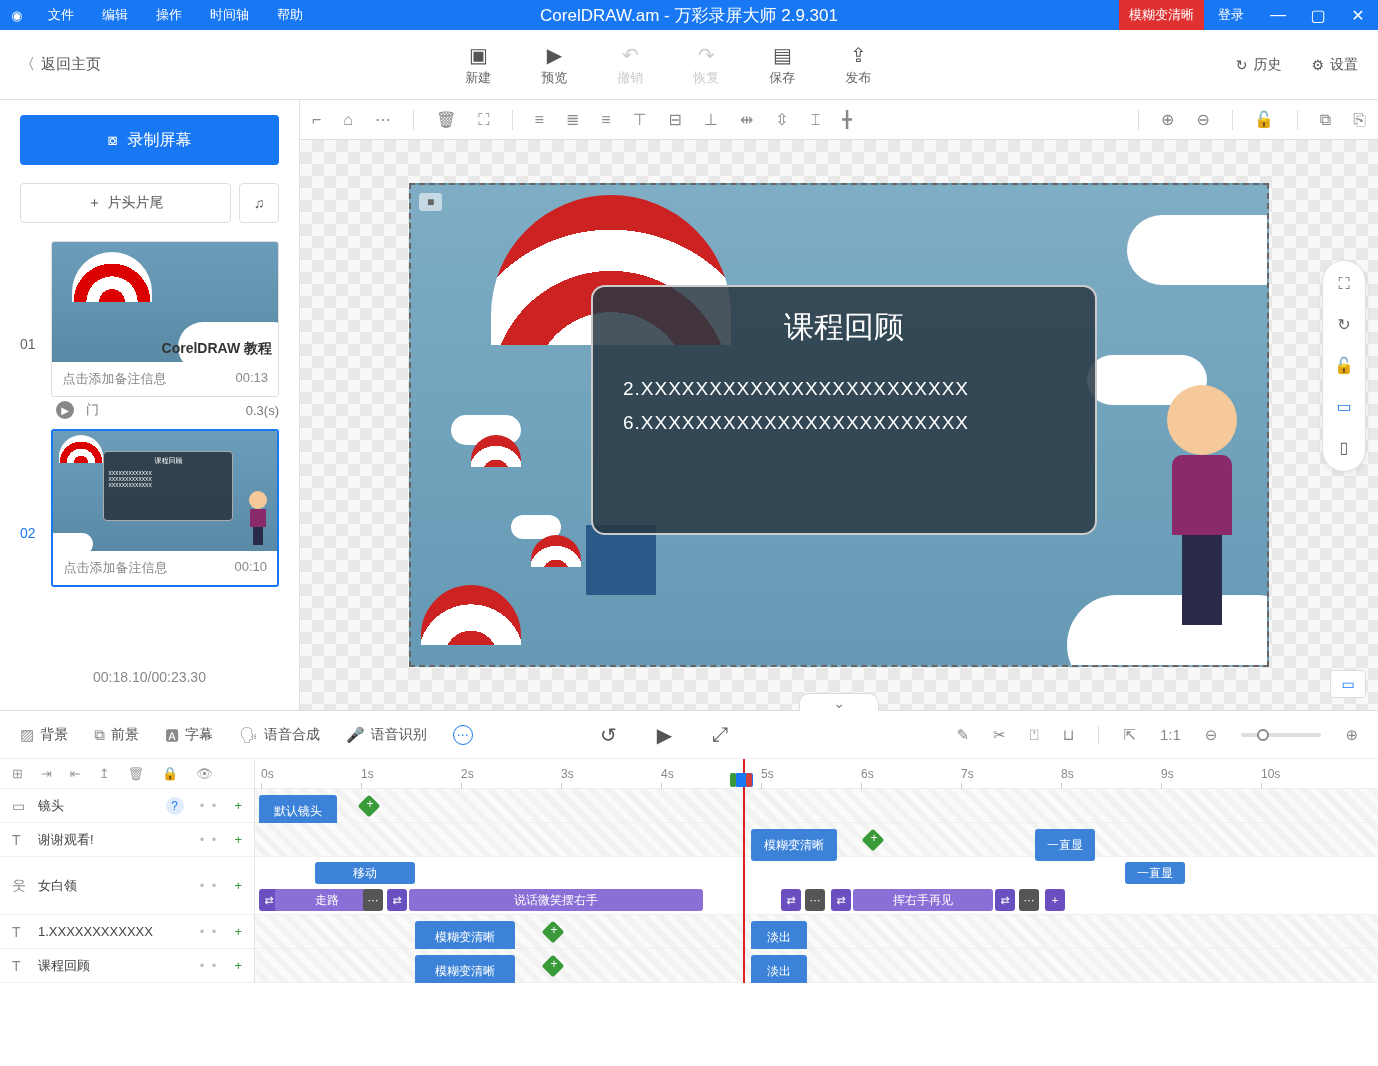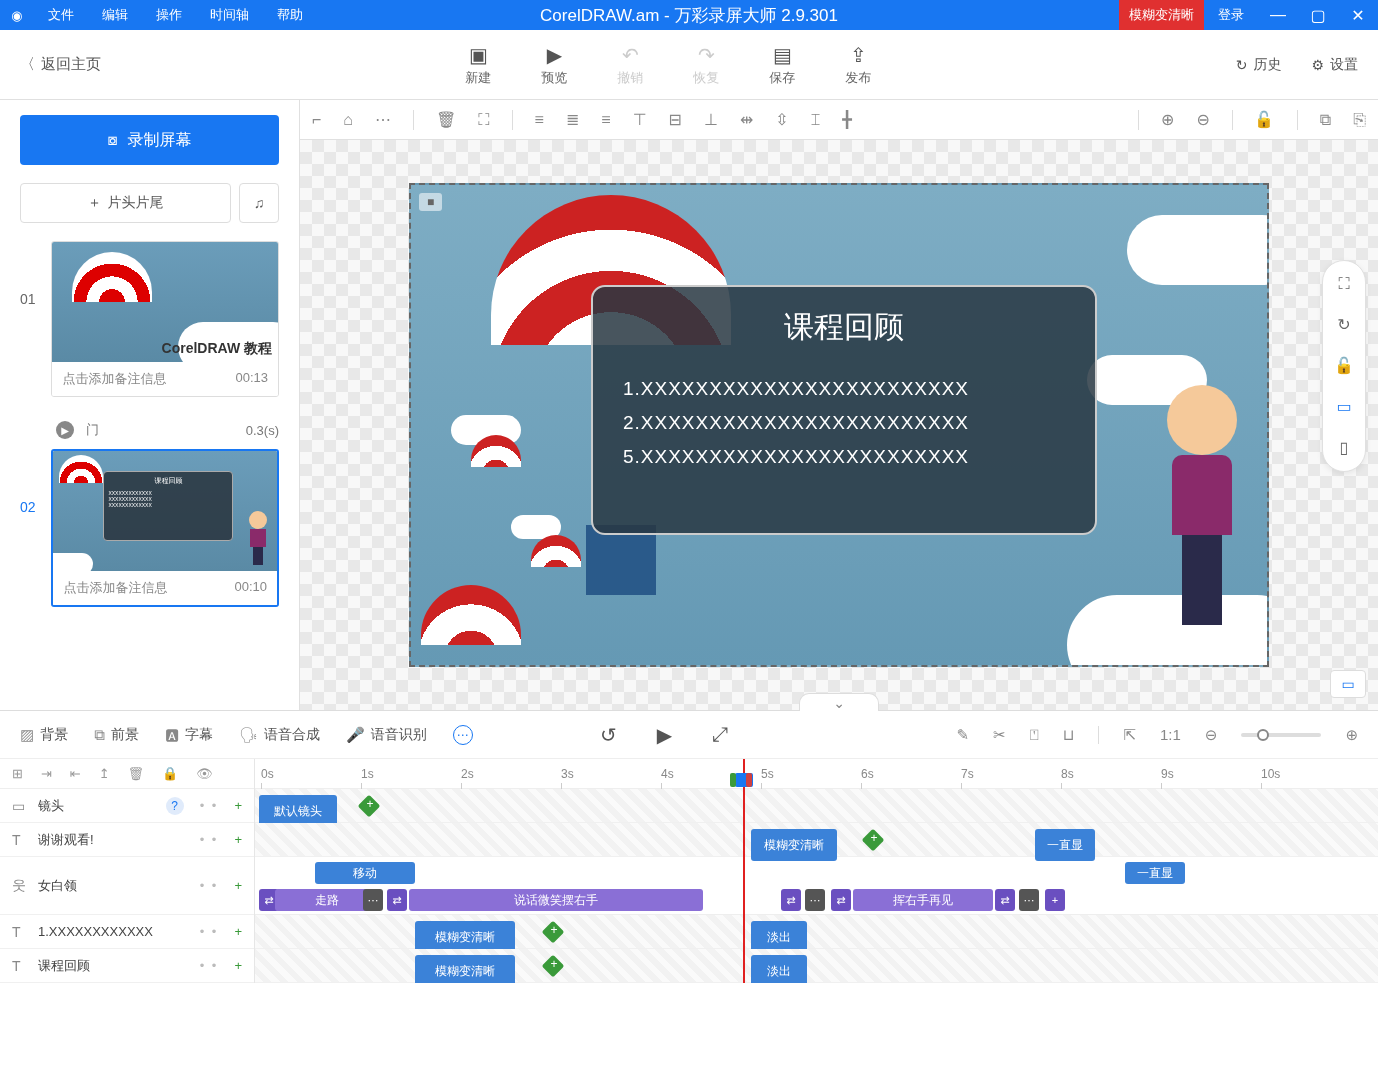--- a/index.html
+++ b/index.html
@@ -29,21 +29,21 @@
 
 
 .body { display:flex; height:610px; }
 .sidebar { width:300px; border-right:1px solid #e0e0e0; padding:15px 20px; display:flex; flex-direction:column; }
 .record-btn { background:#1877f2; color:#fff; height:50px; border-radius:4px; display:flex; align-items:center; justify-content:center; gap:10px; font-size:16px; cursor:pointer; }
 .addrow { display:flex; gap:8px; margin-top:18px; }
 .addbtn { flex:1; height:40px; border:1px solid #ddd; border-radius:4px; display:flex; align-items:center; justify-content:center; gap:6px; color:#555; cursor:pointer; }
 .sqbtn { width:40px; height:40px; border:1px solid #ddd; border-radius:4px; display:flex; align-items:center; justify-content:center; color:#555; cursor:pointer; }
 
 .slides { margin-top:18px; overflow-y:auto; flex:1; }
-.slide-row { display:flex; align-items:flex-start; gap:10px; margin-bottom:20px; }
+.slide-row { display:flex; align-items:center; gap:10px; margin-bottom:0; }
 .slide-row .num { width:22px; color:#666; font-size:14px; padding-top:50px; }
 .slide-row.active .num { color:#1877f2; }
 .slide-card { width:234px; border:1px solid #ddd; border-radius:3px; overflow:hidden; }
 .slide-row.active .slide-card { border:2px solid #1877f2; }
 .thumb { height:120px; background:linear-gradient(#6b9dba,#5a8aa5); position:relative; overflow:hidden; }
 .thumb .cloud { position:absolute; background:#fff; border-radius:50px; }
 .thumb .chute { position:absolute; width:50px; height:30px; background:radial-gradient(circle at 50% 100%, #d00 0%, #d00 20%, #fff 20%, #fff 40%, #d00 40%, #d00 60%, #fff 60%); border-radius:50px 50px 0 0; }
 .thumb .panel { position:absolute; background:rgba(40,50,60,0.85); border:1px solid #aaa; border-radius:4px; color:#fff; font-size:7px; padding:4px; }
 .slide-meta { display:flex; justify-content:space-between; padding:8px 10px; font-size:13px; background:#fff; }
 .slide-meta .note { color:#888; }
@@ -256,20 +256,21 @@
             </div>
             <div class="cloud" style="width:50px;height:22px;left:-10px;bottom:-4px;"></div>
           </div>
           <div class="slide-meta">
               <span class="note">点击添加备注信息</span>
               <span class="time">00:10</span>
             </div>
         </div>
       </div>
     </div>
+    <div class="time-display">00:18.10/00:23.30</div>
   </div>
 
   <div class="canvas-area">
     <div class="canvas-tb">
       <span class="ico">⌐</span>
       <span class="ico">⌂</span>
       <span class="ico">⋯</span>
       <span class="sep"></span>
       <span class="ico">🗑</span>
       <span class="ico">⛶</span>
@@ -301,23 +302,22 @@
         <div class="cloud" style="width:240px;height:100px;right:-40px;bottom:-30px;"></div>
         <div class="cloud" style="width:70px;height:30px;left:40px;top:230px;"></div>
         <div class="cloud" style="width:50px;height:24px;left:100px;top:330px;"></div>
         <div class="bigchute"></div>
         <div class="box"></div>
         <div class="smchute c1"></div>
           <div class="smchute c2"></div>
           <div class="smchute c3"></div>
         <div class="text-panel">
           <h2>课程回顾</h2>
-          <p>1.XXXXXXXXXXXXXXXXXXXXXXXX</p>
           <p>2.XXXXXXXXXXXXXXXXXXXXXXXX</p>
-          <p>5.XXXXXXXXXXXXXXXXXXXXXXXX</p>
+          <p>6.XXXXXXXXXXXXXXXXXXXXXXXX</p>
         </div>
         <div class="char">
           <div class="head">
               <div class="hair"></div>
             </div>
           <div class="body"></div>
           <div class="legs"></div>
         </div>
       </div>
 

